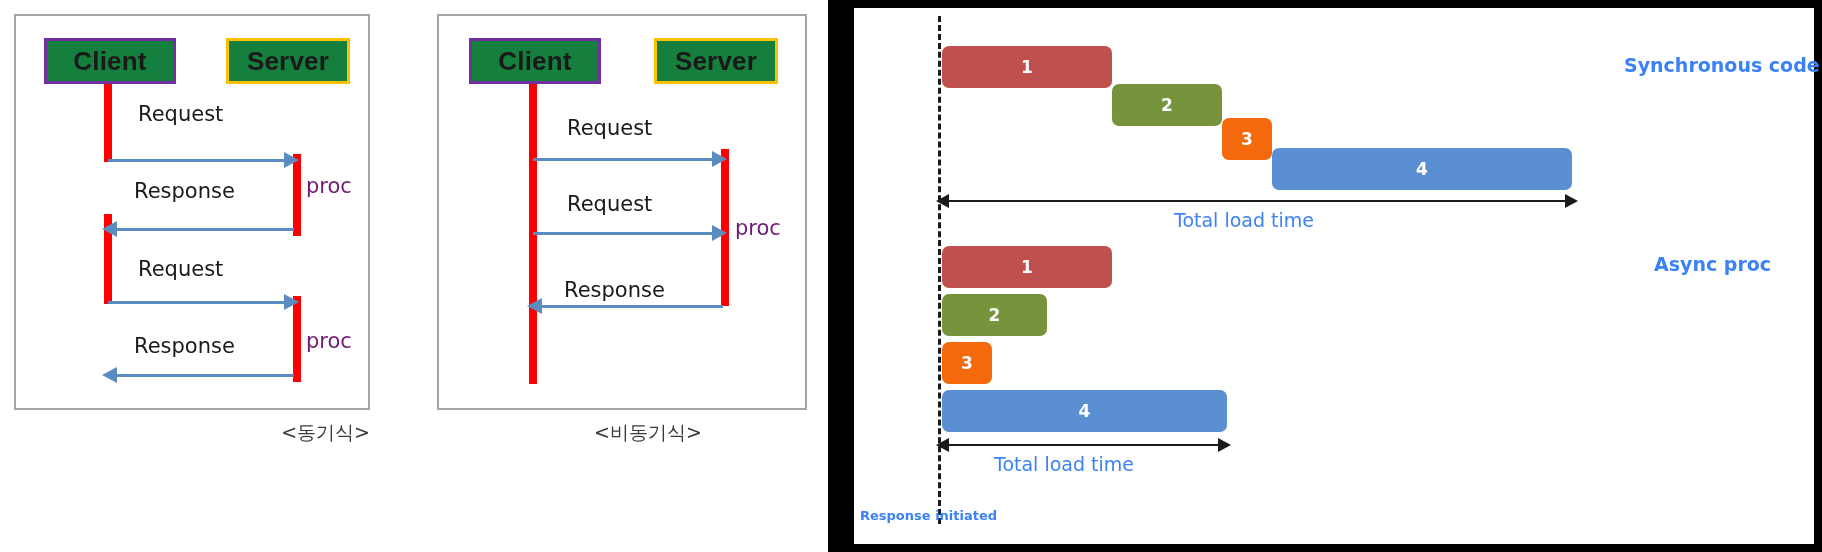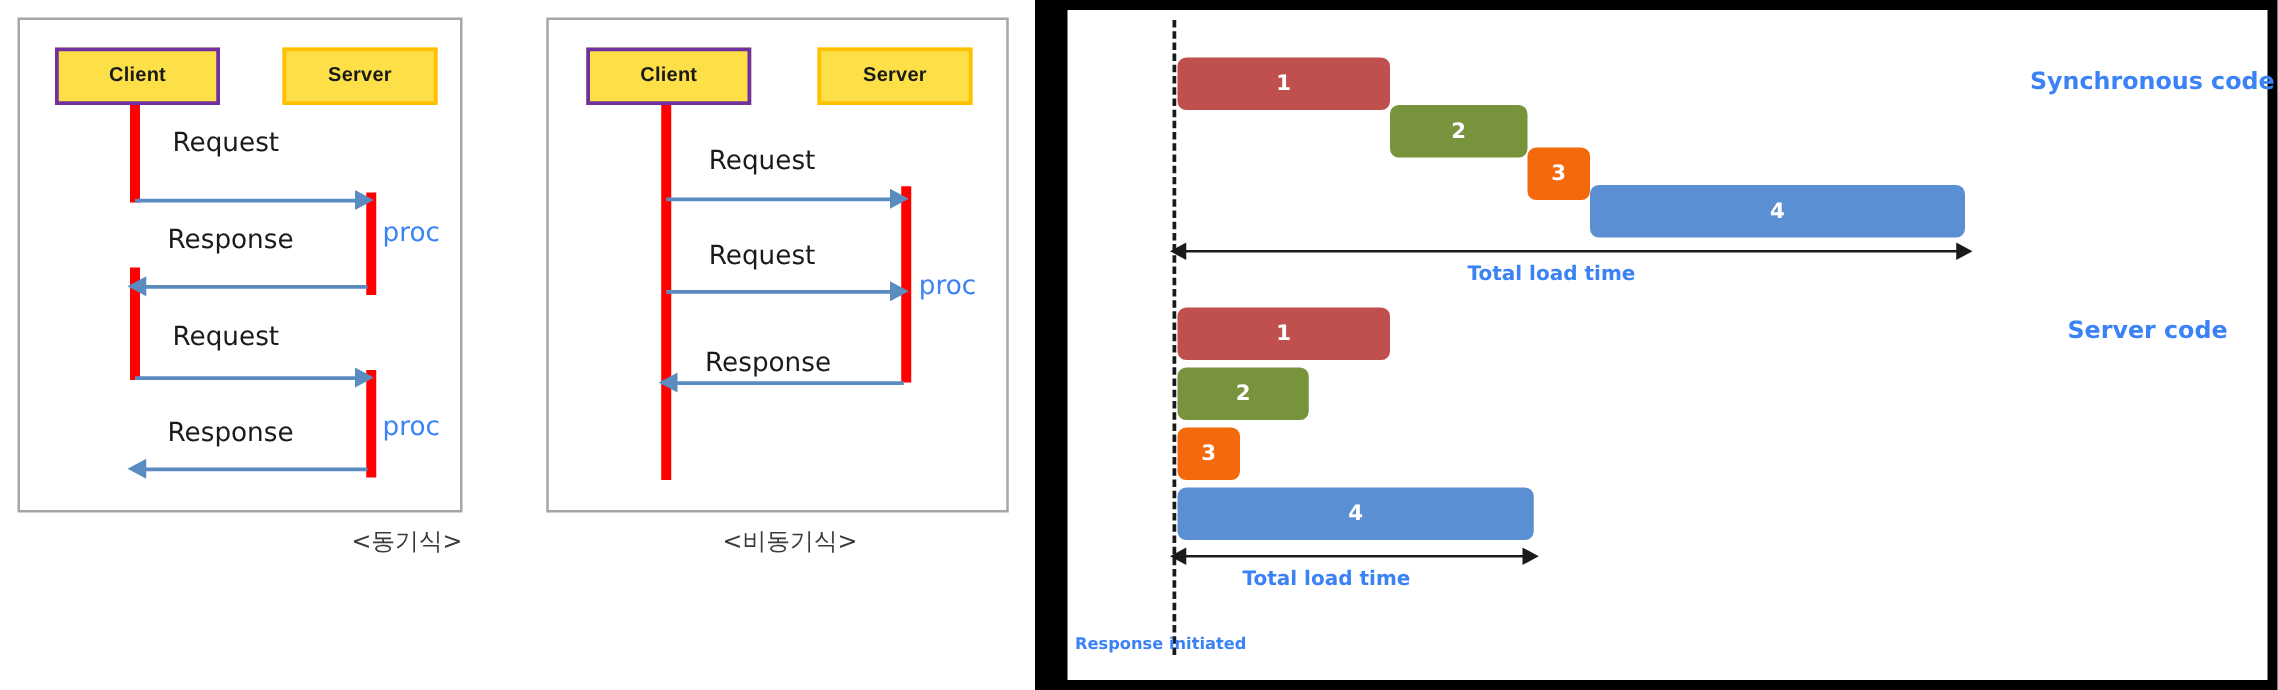--- a/index.html
+++ b/index.html
@@ -8,53 +8,53 @@
 
   
   .seq-region{position:absolute;left:0;top:0;width:828px;height:552px;background:#fff;}
 
   .seq-box{position:absolute;border:2px solid #a6a6a6;background:#fff;box-sizing:border-box;}
   #seq1{left:14px;top:14px;width:356px;height:396px;}
   #seq2{left:437px;top:14px;width:370px;height:396px;}
 
   .caption{position:absolute;font-size:19px;color:#3a3a3a;text-align:center;font-family:"DejaVu Sans",sans-serif;}
   #cap1{left:14px;top:420px;width:356px;text-align:right;}
-  #cap2{left:447px;top:420px;width:370px;}
+  #cap2{left:463px;top:420px;width:370px;}
 
-  .actor{position:absolute;box-sizing:border-box;background:#fde047;display:flex;align-items:center;justify-content:center;
-         font-weight:bold;font-size:16px;color:#1a1a1a;letter-spacing:.2px;}
+  .actor{position:absolute;box-sizing:border-box;background:#15803d;display:flex;align-items:center;justify-content:center;
+         font-weight:bold;font-size:26px;color:#1a1a1a;letter-spacing:.2px;}
   .actor.client{border:3px solid #7030A0;}
   .actor.server{border:3px solid #FFC000;}
 
   .lifeline{position:absolute;background:#FF0000;width:8px;}
 
   .arrow-line{position:absolute;height:3px;background:#5B8CC0;}
   .arrow-head{position:absolute;width:0;height:0;}
   .arrow-head.right{border-top:8px solid transparent;border-bottom:8px solid transparent;border-left:15px solid #5B8CC0;}
   .arrow-head.left{border-top:8px solid transparent;border-bottom:8px solid transparent;border-right:15px solid #5B8CC0;}
 
   .msg-label{position:absolute;font-size:21px;color:#1a1a1a;font-family:"DejaVu Sans",sans-serif;white-space:nowrap;}
-  .proc-label{position:absolute;font-size:21px;color:#3b82f6;font-family:"DejaVu Sans",sans-serif;white-space:nowrap;text-align:center;}
+  .proc-label{position:absolute;font-size:21px;color:#701a75;font-family:"DejaVu Sans",sans-serif;white-space:nowrap;text-align:center;}
 
   
   .chart-panel{position:absolute;left:828px;top:0;width:994px;height:552px;background:#000000;}
   .chart-inner{position:absolute;left:26px;top:8px;width:960px;height:536px;background:#ffffff;}
 
   .dashed-axis{position:absolute;border-left:3px dashed #1a1a1a;}
 
   .gbar{position:absolute;border-radius:7px;display:flex;align-items:center;justify-content:center;
         color:#fff;font-weight:bold;font-size:17px;font-family:"DejaVu Sans",sans-serif;}
 
   .measure{position:absolute;height:2px;background:#1a1a1a;}
   .measure-head{position:absolute;width:0;height:0;border-top:7px solid transparent;border-bottom:7px solid transparent;}
   .measure-head.right{border-left:13px solid #1a1a1a;}
   .measure-head.left{border-right:13px solid #1a1a1a;}
 
   .chart-text{position:absolute;font-family:"DejaVu Sans",sans-serif;color:#3b82f6;white-space:nowrap;}
-  .t-total{font-size:16px;font-weight:bold;}
+  .t-total{font-size:19px;font-weight:normal;}
   .t-mode{font-size:19px;font-weight:bold;}
   .t-init{font-size:13px;font-weight:bold;}
 </style>
 </head>
 <body>
 
 <div class="canvas">
 
   <div class="seq-region">
 
@@ -145,21 +145,21 @@
       </div>
       <div class="gbar" style="left:418px;top:140px;width:300px;height:42px;background:#5B8FD4;">
         <span>4</span>
       </div>
 
       <div class="measure" style="left:92px;top:192px;width:630px;"></div>
       <div class="measure-head left" style="left:82px;top:186px;"></div>
       <div class="measure-head right" style="left:711px;top:186px;"></div>
       <div class="chart-text t-total" style="left:320px;top:201px;">Total load time</div>
 
-      <div class="chart-text t-mode" style="left:800px;top:245px;">Server code</div>
+      <div class="chart-text t-mode" style="left:800px;top:245px;">Async proc</div>
 
       <div class="gbar" style="left:88px;top:238px;width:170px;height:42px;background:#C0504D;">
         <span>1</span>
       </div>
       <div class="gbar" style="left:88px;top:286px;width:105px;height:42px;background:#77933C;">
         <span>2</span>
       </div>
       <div class="gbar" style="left:88px;top:334px;width:50px;height:42px;background:#F3690B;">
         <span>3</span>
       </div>

